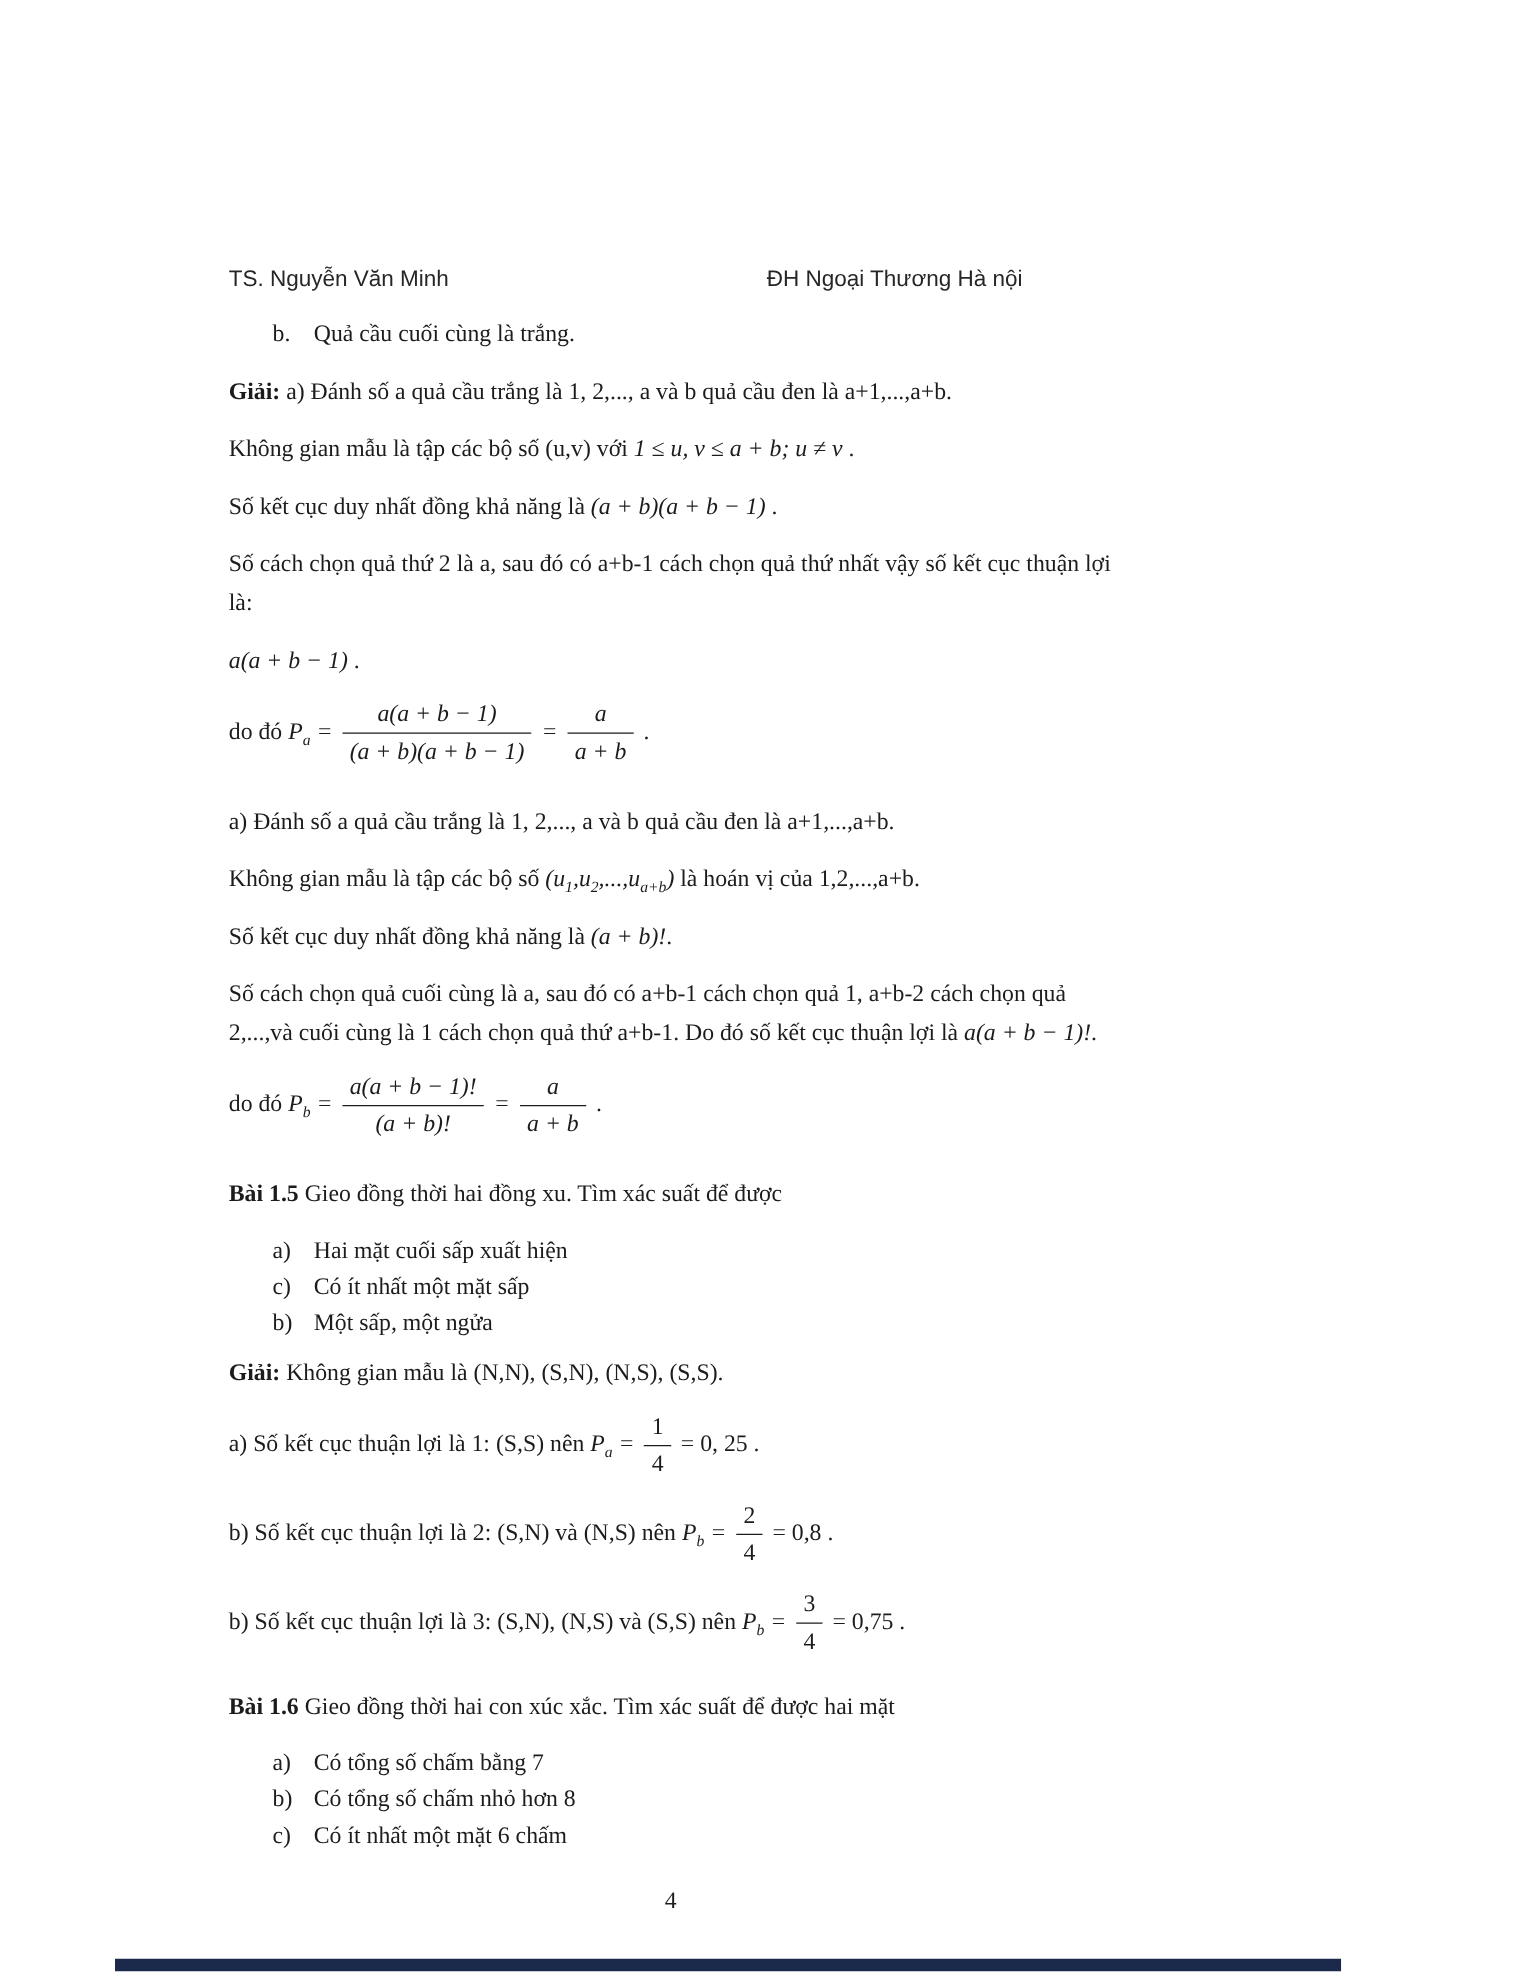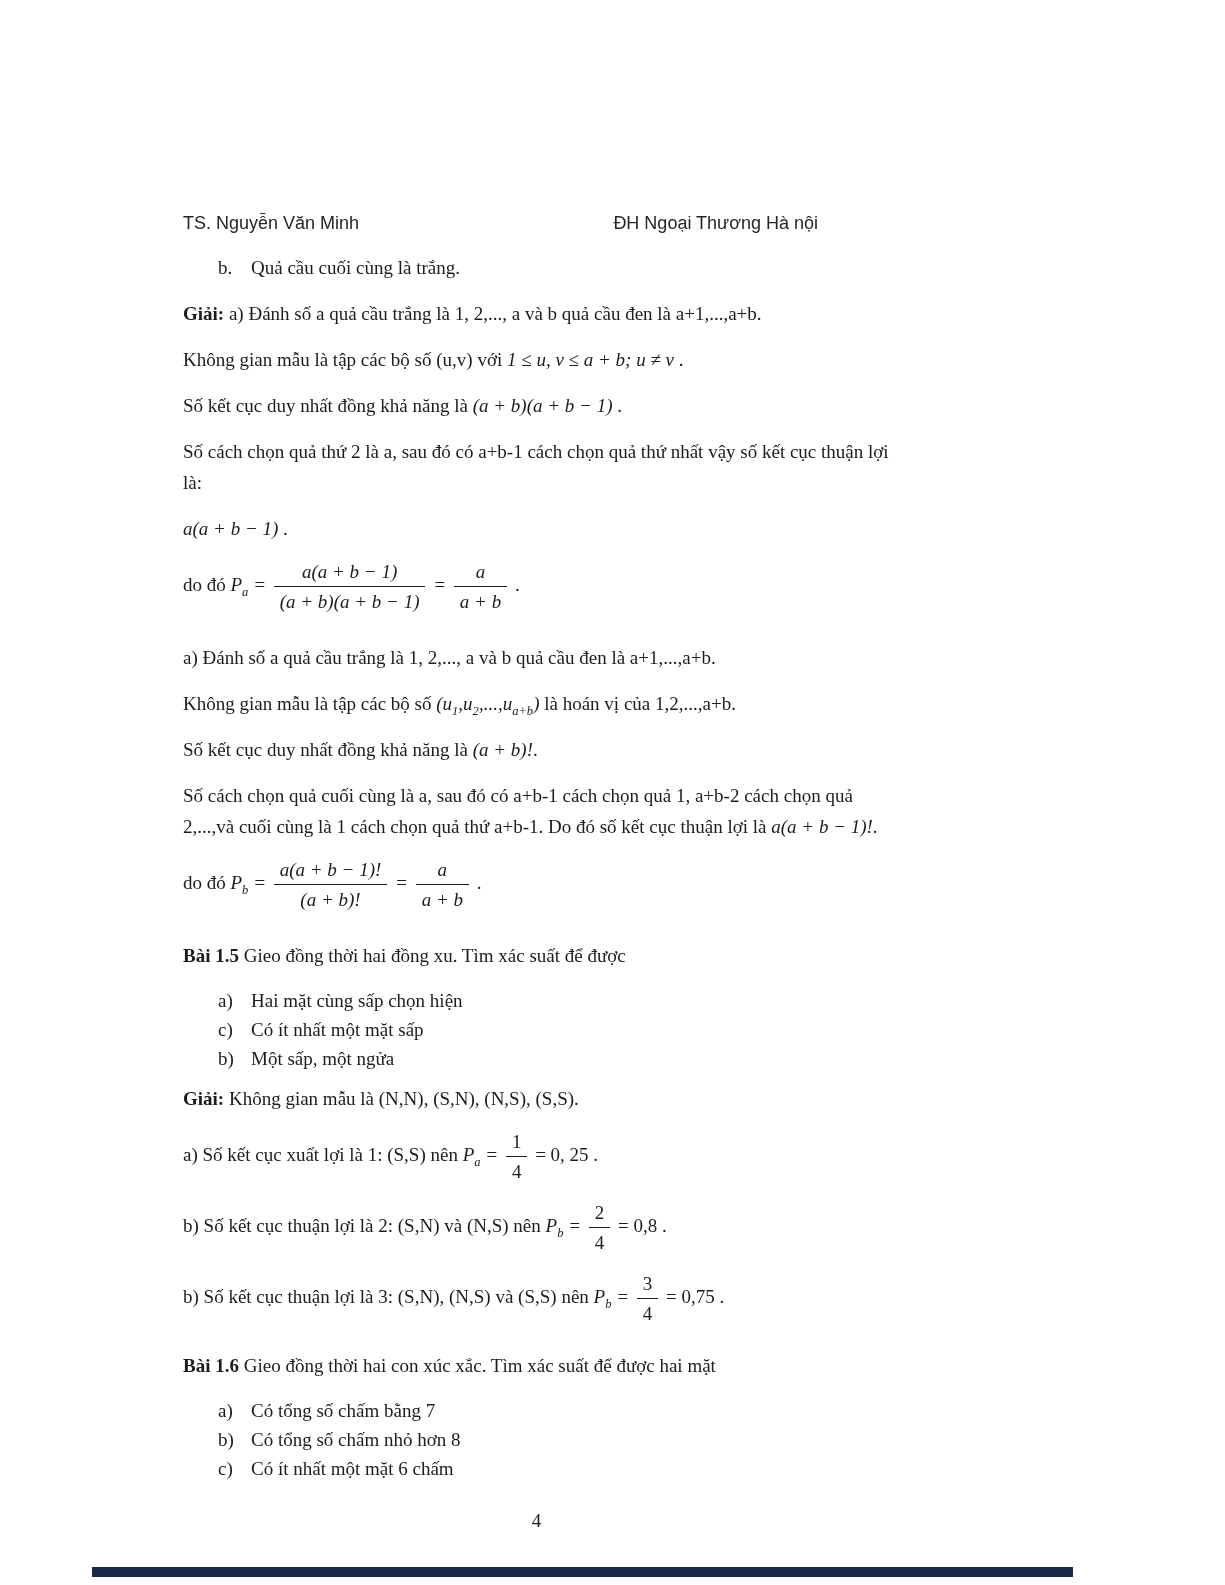--- a/index.html
+++ b/index.html
@@ -85,28 +85,28 @@
 
   <p class="para"><span>Số kết cục duy nhất đồng khả năng là </span><span class="mi">(a + b)!</span><span>.</span></p>
 
   <p class="para"><span>Số cách chọn quả cuối cùng là a, sau đó có a+b-1 cách chọn quả 1, a+b-2 cách chọn quả 2,...,và cuối cùng là 1 cách chọn quả thứ a+b-1. Do đó số kết cục thuận lợi là </span><span class="mi">a(a + b − 1)!</span><span>.</span></p>
 
   <p class="display"><span>do đó </span><span class="mi">P</span><sub>b</sub><span class="mi"> = </span><span class="frac"><span class="fr-num mi">a(a + b − 1)!</span><span class="fr-den mi">(a + b)!</span></span><span class="mi"> = </span><span class="frac"><span class="fr-num mi">a</span><span class="fr-den mi">a + b</span></span><span> .</span></p>
 
   <p class="para"><span class="b">Bài 1.5</span><span> Gieo đồng thời hai đồng xu. Tìm xác suất để được</span></p>
 
   <div class="list">
-    <div class="li-row"><span class="li-label">a)</span><span>Hai mặt cùng sấp chọn hiện</span></div>
+    <div class="li-row"><span class="li-label">a)</span><span>Hai mặt cuối sấp xuất hiện</span></div>
     <div class="li-row"><span class="li-label">c)</span><span>Có ít nhất một mặt sấp</span></div>
     <div class="li-row"><span class="li-label">b)</span><span>Một sấp, một ngửa</span></div>
   </div>
 
   <p class="para"><span class="b">Giải:</span><span> Không gian mẫu là (N,N), (S,N), (N,S), (S,S).</span></p>
 
-  <p class="display-inline"><span>a) Số kết cục xuất lợi là 1: (S,S) nên </span><span class="mi">P</span><sub>a</sub><span class="mi"> = </span><span class="frac"><span class="fr-num">1</span><span class="fr-den">4</span></span><span> = 0, 25 .</span></p>
+  <p class="display-inline"><span>a) Số kết cục thuận lợi là 1: (S,S) nên </span><span class="mi">P</span><sub>a</sub><span class="mi"> = </span><span class="frac"><span class="fr-num">1</span><span class="fr-den">4</span></span><span> = 0, 25 .</span></p>
 
   <p class="display-inline"><span>b) Số kết cục thuận lợi là 2: (S,N) và (N,S) nên </span><span class="mi">P</span><sub>b</sub><span class="mi"> = </span><span class="frac"><span class="fr-num">2</span><span class="fr-den">4</span></span><span> = 0,8 .</span></p>
 
   <p class="display-inline last"><span>b) Số kết cục thuận lợi là 3: (S,N), (N,S) và (S,S) nên </span><span class="mi">P</span><sub>b</sub><span class="mi"> = </span><span class="frac"><span class="fr-num">3</span><span class="fr-den">4</span></span><span> = 0,75 .</span></p>
 
   <p class="para"><span class="b">Bài 1.6</span><span> Gieo đồng thời hai con xúc xắc. Tìm xác suất để được hai mặt</span></p>
 
   <div class="list list-last">
     <div class="li-row"><span class="li-label">a)</span><span>Có tổng số chấm bằng 7</span></div>
     <div class="li-row"><span class="li-label">b)</span><span>Có tổng số chấm nhỏ hơn 8</span></div>

